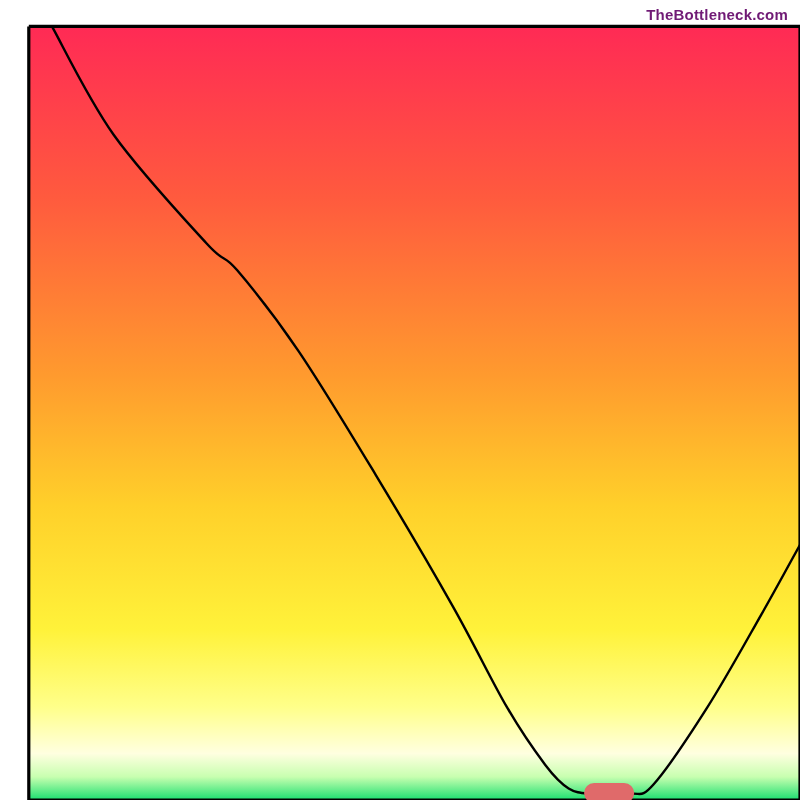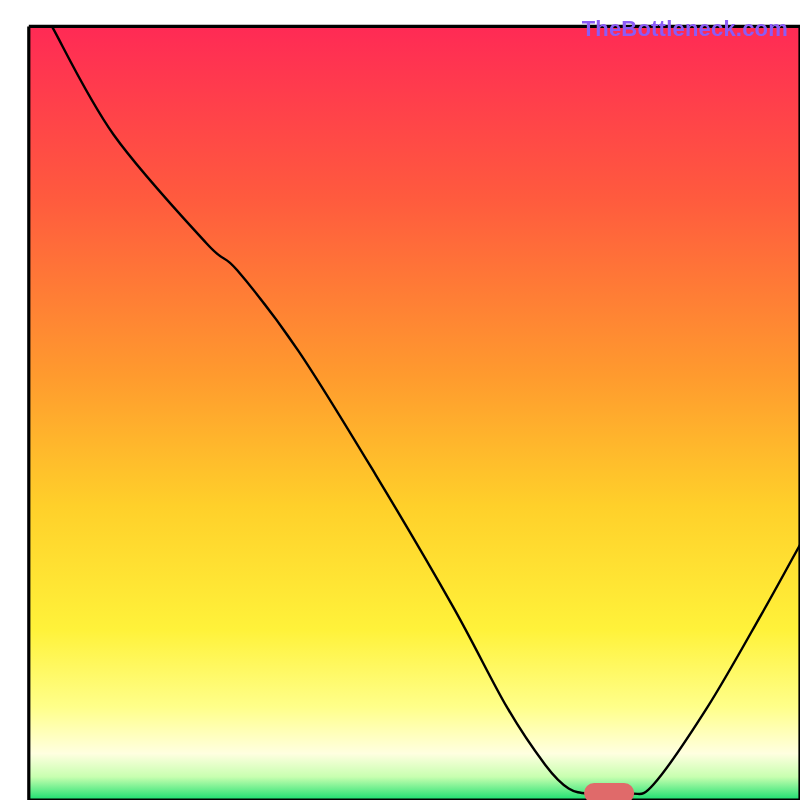--- a/index.html
+++ b/index.html
@@ -14,25 +14,25 @@
   .chart-wrap {
     position: relative;
     width: 800px;
     height: 800px;
   }
   svg {
     display: block;
   }
   .watermark {
     position: absolute;
-    top: 16px;
+    top: 6px;
     right: 12px;
-    font-size: 22px;
+    font-size: 15px;
     font-weight: 600;
-    color: #8b5cf6;
+    color: #701a75;
     letter-spacing: 0.2px;
     user-select: none;
   }
 </style>
 </head>
 <body>
 
 <div class="chart-wrap">
   <div class="watermark">TheBottleneck.com</div>
 

